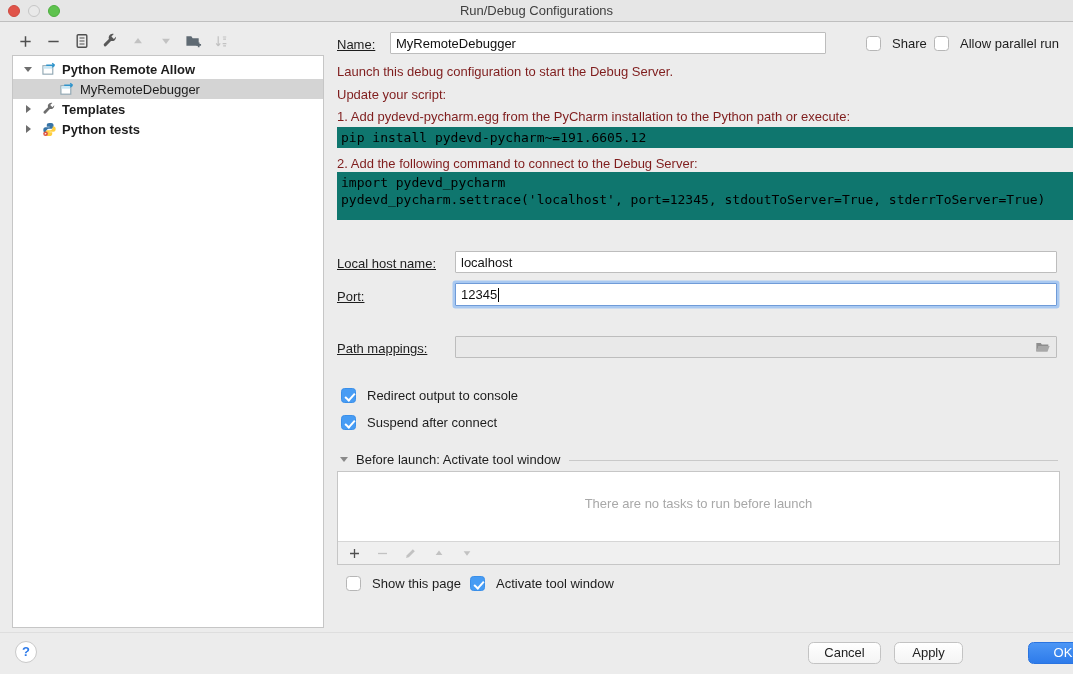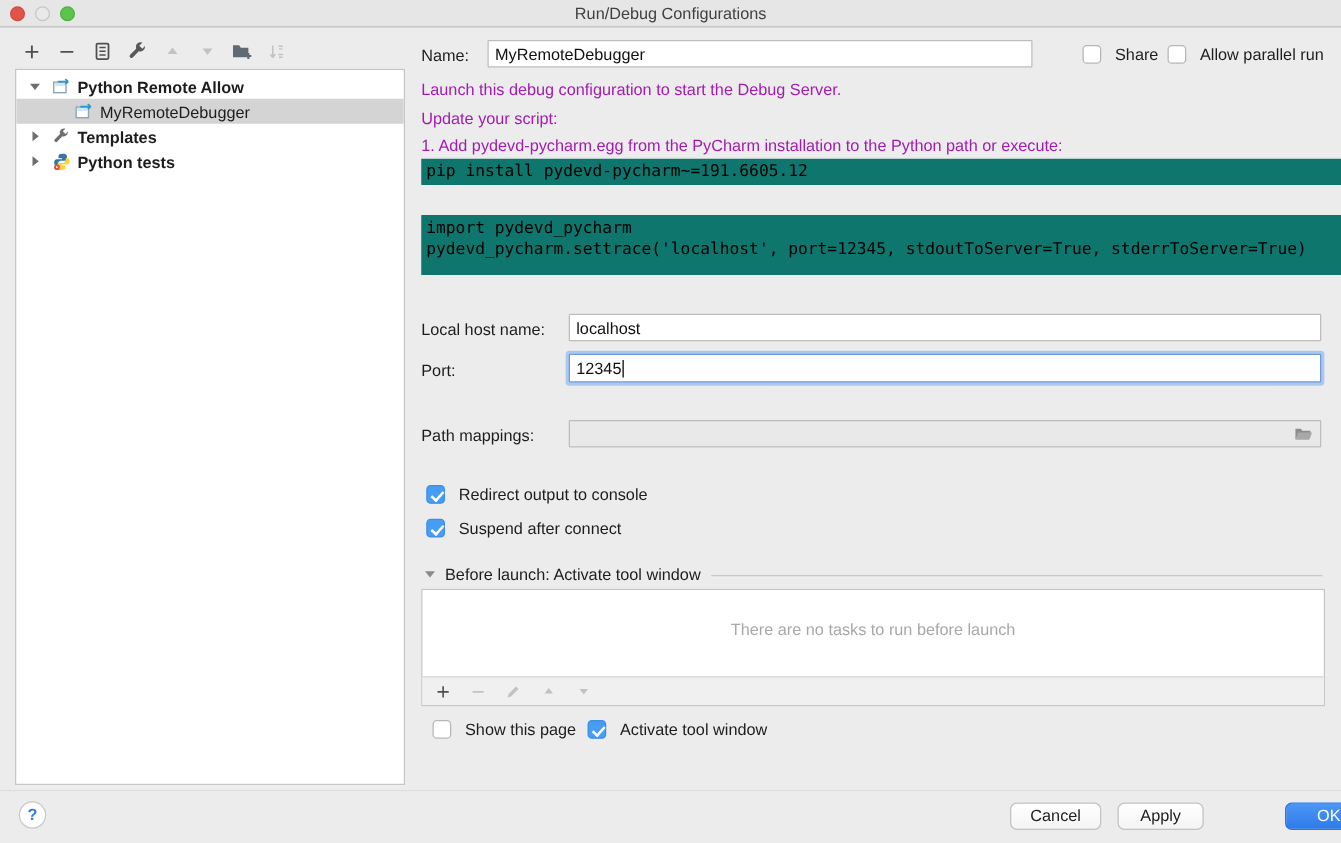--- a/index.html
+++ b/index.html
@@ -26,22 +26,22 @@
   .tree-row.selected { background:#d4d4d4; }
   .tree-row .arrow { width:10px; height:10px; margin-left:10px; display:flex; align-items:center; justify-content:center; flex:none; }
   .tri-down { width:0; height:0; border-left:4.5px solid transparent; border-right:4.5px solid transparent; border-top:5.5px solid #6e6e6e; }
   .tri-right { width:0; height:0; border-top:4.5px solid transparent; border-bottom:4.5px solid transparent; border-left:5.5px solid #6e6e6e; }
   .tree-icon { width:16px; height:16px; margin-left:8px; margin-right:5px; flex:none; display:flex; align-items:center; justify-content:center; }
   .tree-label { white-space:nowrap; }
   .tree-label.bold { font-weight:bold; }
   .indent { width:24px; flex:none; }
 
   
-  .rp-label { position:absolute; white-space:nowrap; }
-  .rp-text  { position:absolute; white-space:nowrap; color:#a21caf; }
+  .rp-label { position:absolute; white-space:nowrap;text-decoration:underline; }
+  .rp-text  { position:absolute; white-space:nowrap; color:#7f1d1d; }
   .field { position:absolute; background:#fff; border:1px solid #bdbdbd; border-radius:1px; font-family:"Liberation Sans",sans-serif; font-size:13px; color:#111; padding:0 5px; outline:none; }
   .code-block { position:absolute; left:337px; width:749px; background:#0f766e; font-family:"DejaVu Sans Mono", monospace; font-size:13px; color:#000; padding:2px 0 2px 4px; line-height:17px; white-space:pre; overflow:hidden; }
 
   
   .cb { position:absolute; display:flex; align-items:center; gap:11px; cursor:default; }
   .cb-box { width:15px; height:15px; border-radius:3.5px; background:#ffffff; border:1px solid #b6b6b6; position:relative; flex:none; }
   .cb-box.checked { background:#479cf4; border-color:#3a8fe9; }
   .cb-box.checked::after { content:""; position:absolute; left:4.5px; top:1.5px; width:4px; height:8px; border-right:2px solid #fff; border-bottom:2px solid #fff; transform:rotate(42deg); }
   .cb-label { white-space:nowrap; }
 
@@ -191,20 +191,21 @@
     <span class="cb-box"></span>
     <span class="cb-label">Allow parallel run</span>
   </div>
 
   <div class="rp-text" style="top:64px;left:337px">Launch this debug configuration to start the Debug Server.</div>
   <div class="rp-text" style="top:87px;left:337px">Update your script:</div>
   <div class="rp-text" style="top:109px;left:337px">1. Add pydevd-pycharm.egg from the PyCharm installation to the Python path or execute:</div>
 
   <div class="code-block" style="top:127px;height:21px">pip install pydevd-pycharm~=191.6605.12</div>
 
+  <div class="rp-text" style="top:156px;left:337px">2. Add the following command to connect to the Debug Server:</div>
 
   <div class="code-block" style="top:172px;height:48px"><span style="display:block">import pydevd_pycharm</span><span style="display:block">pydevd_pycharm.settrace('localhost', port=12345, stdoutToServer=True, stderrToServer=True)</span></div>
 
   <div class="rp-label" style="top:256px;left:337px">Local host name:</div>
   <input class="field" style="top: 251px; left: 455px; width: 602px; height: 22px;" value="localhost">
 
   <div class="rp-label" style="top:289px;left:337px">Port:</div>
   <div id="port-field" class="field" style="top:283px;left:455px;width:602px;height:23px">
     <span>12345</span>
     <span class="caret"></span>

